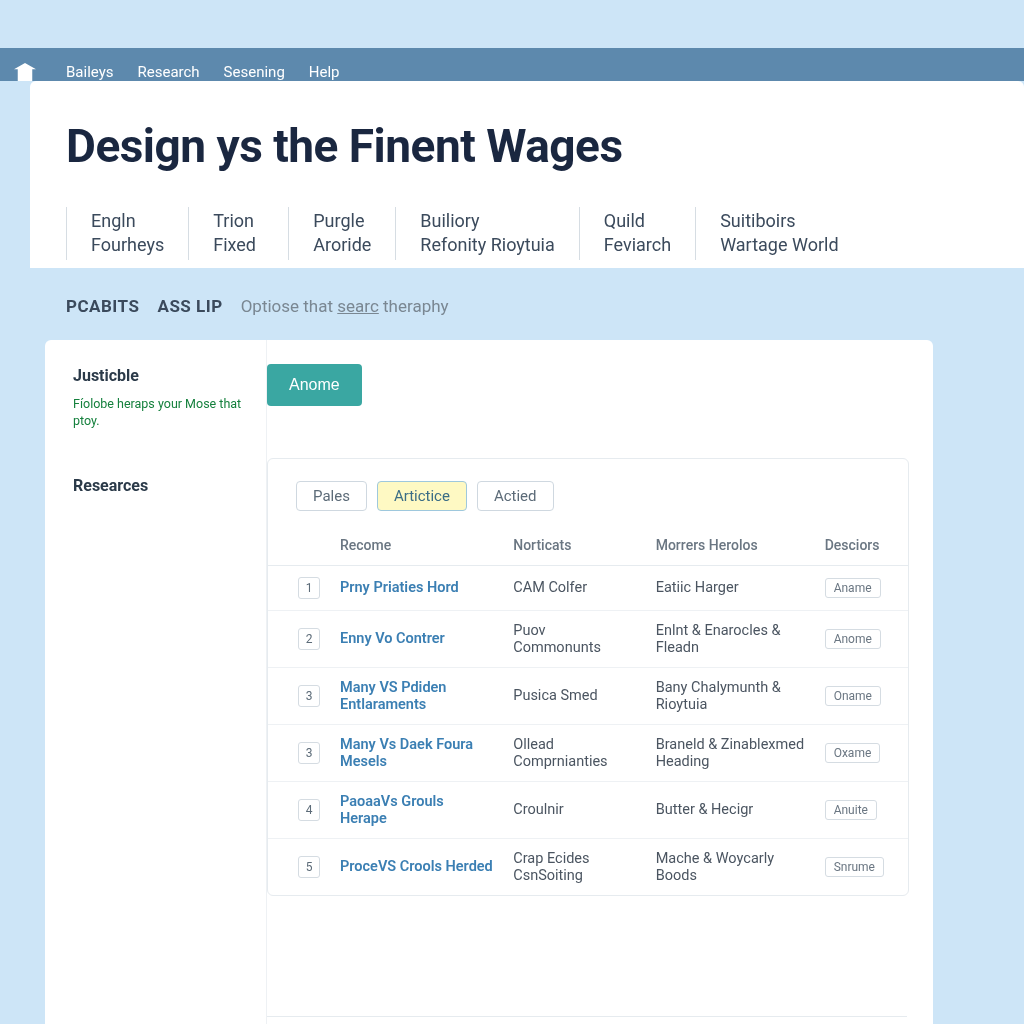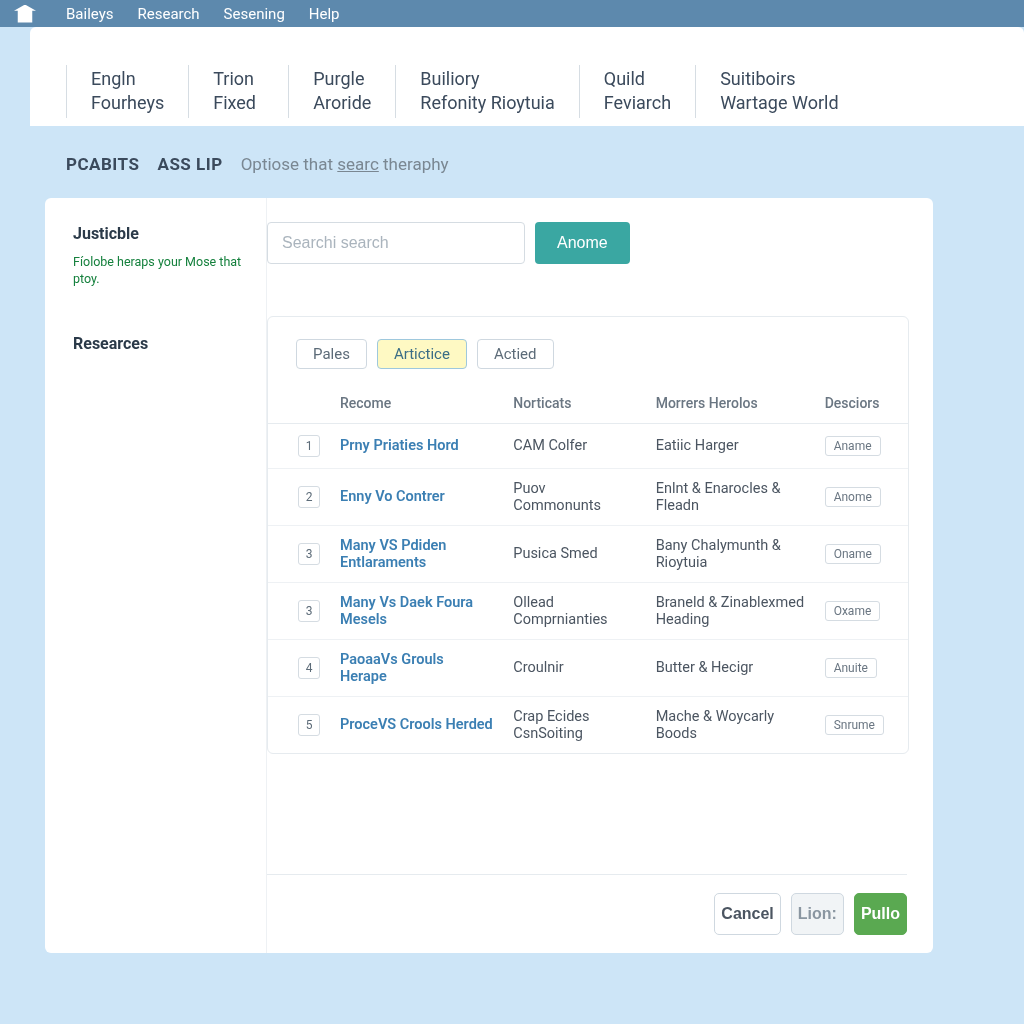--- a/index.html
+++ b/index.html
@@ -8,27 +8,28 @@
     background: #cde5f7;
     width: 1024px;
     height: 1024px;
     overflow: hidden;
     color: #333;
   }
 
   
   .topnav {
     background: #5d89ad;
-    height: 27px;
-    display: flex;
-    align-items: center;
+    height: 33px;
+    display: flex;
+    align-items: flex-end;
     padding: 0 14px;
     gap: 24px;
     color: #fff;
     font-size: 15px;
+    margin-top: 48px;
   }
   .topnav .logo {
     width: 22px; height: 18px;
     background: #fff;
     clip-path: polygon(50% 0%, 100% 35%, 83% 35%, 83% 100%, 17% 100%, 17% 35%, 0% 35%);
     margin-right: 6px;
   }
   .topnav a { color: #fff; text-decoration: none; }
 
   
@@ -226,20 +227,21 @@
 
 <div class="topnav">
   <div class="logo"></div>
   <a>Baileys</a>
   <a>Research</a>
   <a>Sesening</a>
   <a>Help</a>
 </div>
 
 <div class="card">
+  <h1>Design ys the Finent Wages</h1>
   <div class="tabrow">
     <div class="tab">
       <div>Engln</div>
       <div>Fourheys</div>
     </div>
     <div class="tab">
       <div>Trion</div>
       <div>Fixed</div>
     </div>
     <div class="tab">
@@ -273,21 +275,20 @@
 
   <div class="sidebar">
     <h3>Justicble</h3>
     <p>Fíolobe heraps your Mose that ptoy.</p>
     <h3>Researces</h3>
   </div>
 
   <div class="content">
 
     <div class="searchrow">
-      <input type="text" placeholder="Searchi search" style="">
       <button>Anome</button>
     </div>
 
     <div class="panel">
       <div class="pillrow">
         <div class="pill">Pales</div>
         <div class="pill active">Artictice</div>
         <div class="pill">Actied</div>
       </div>
 

